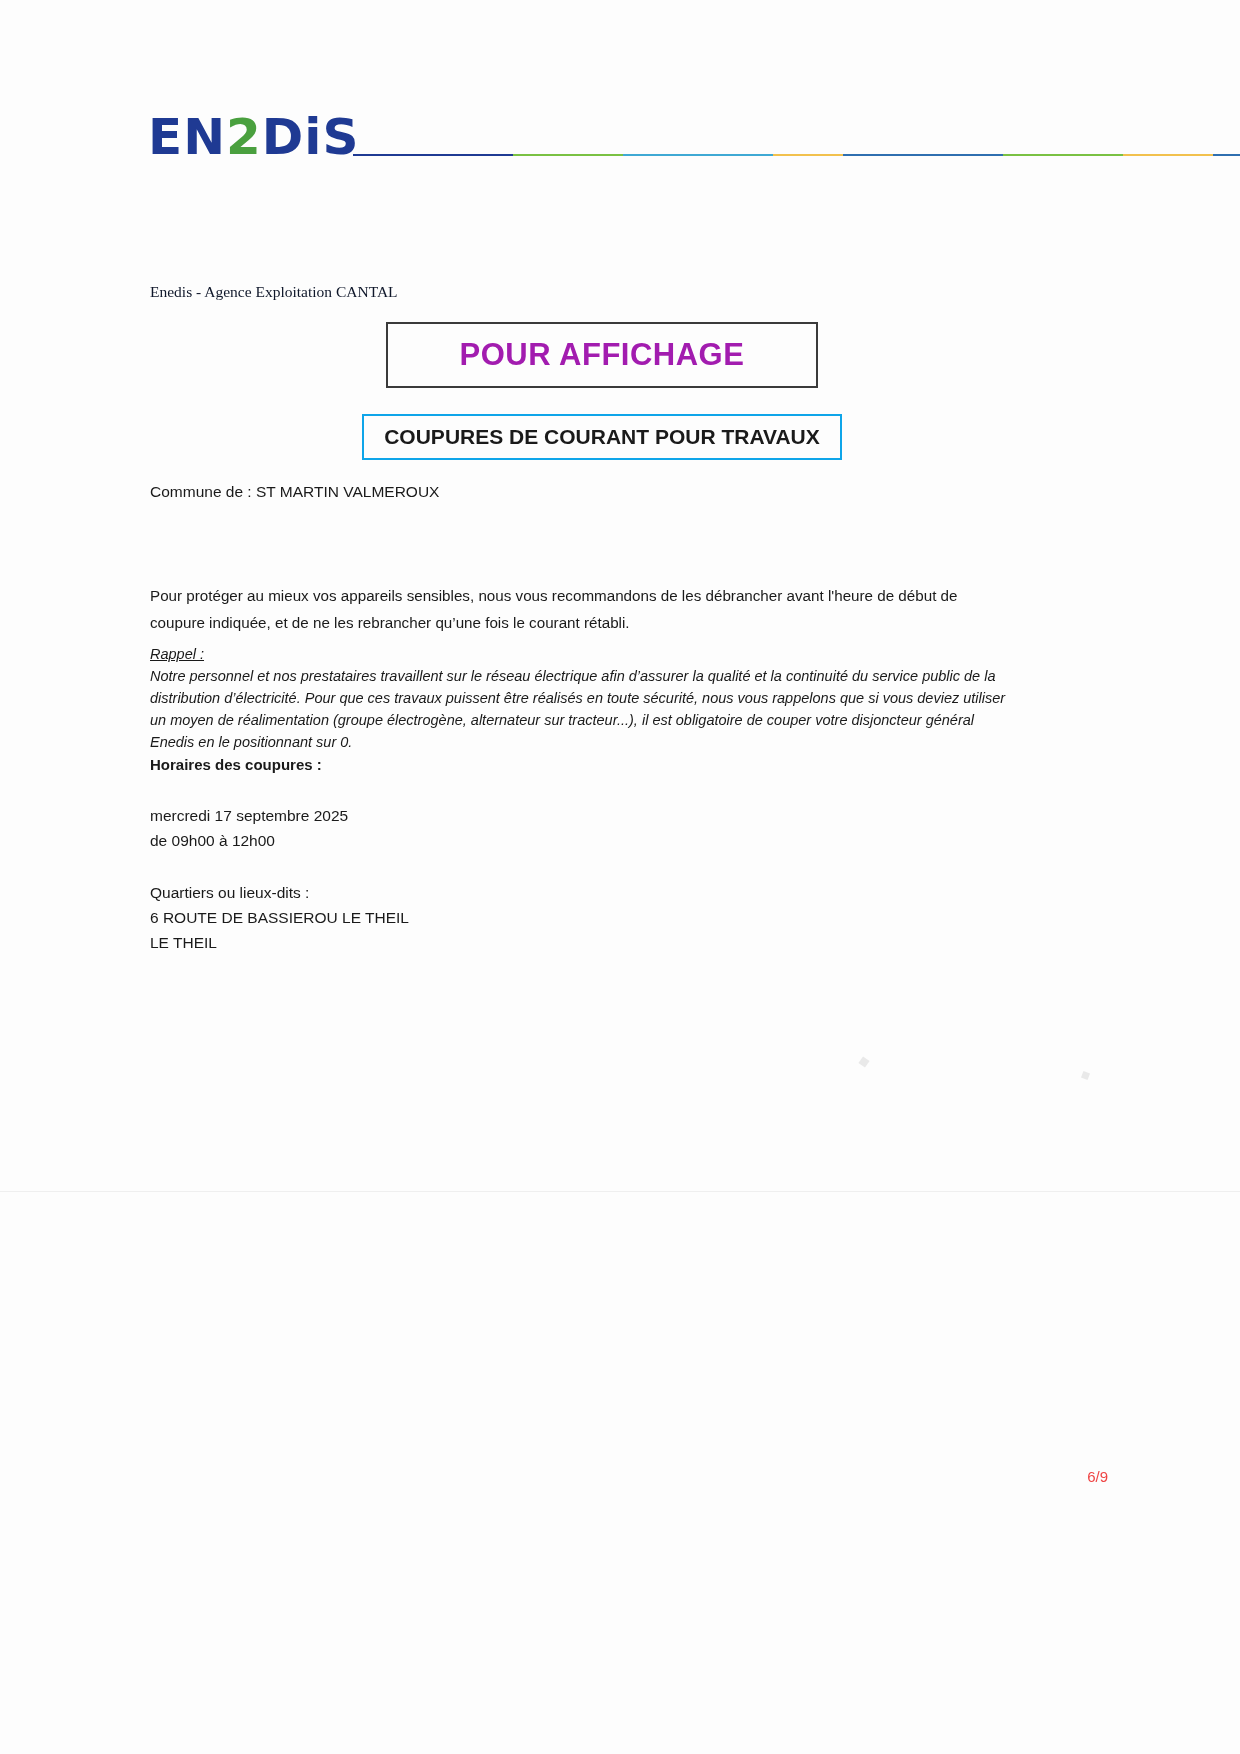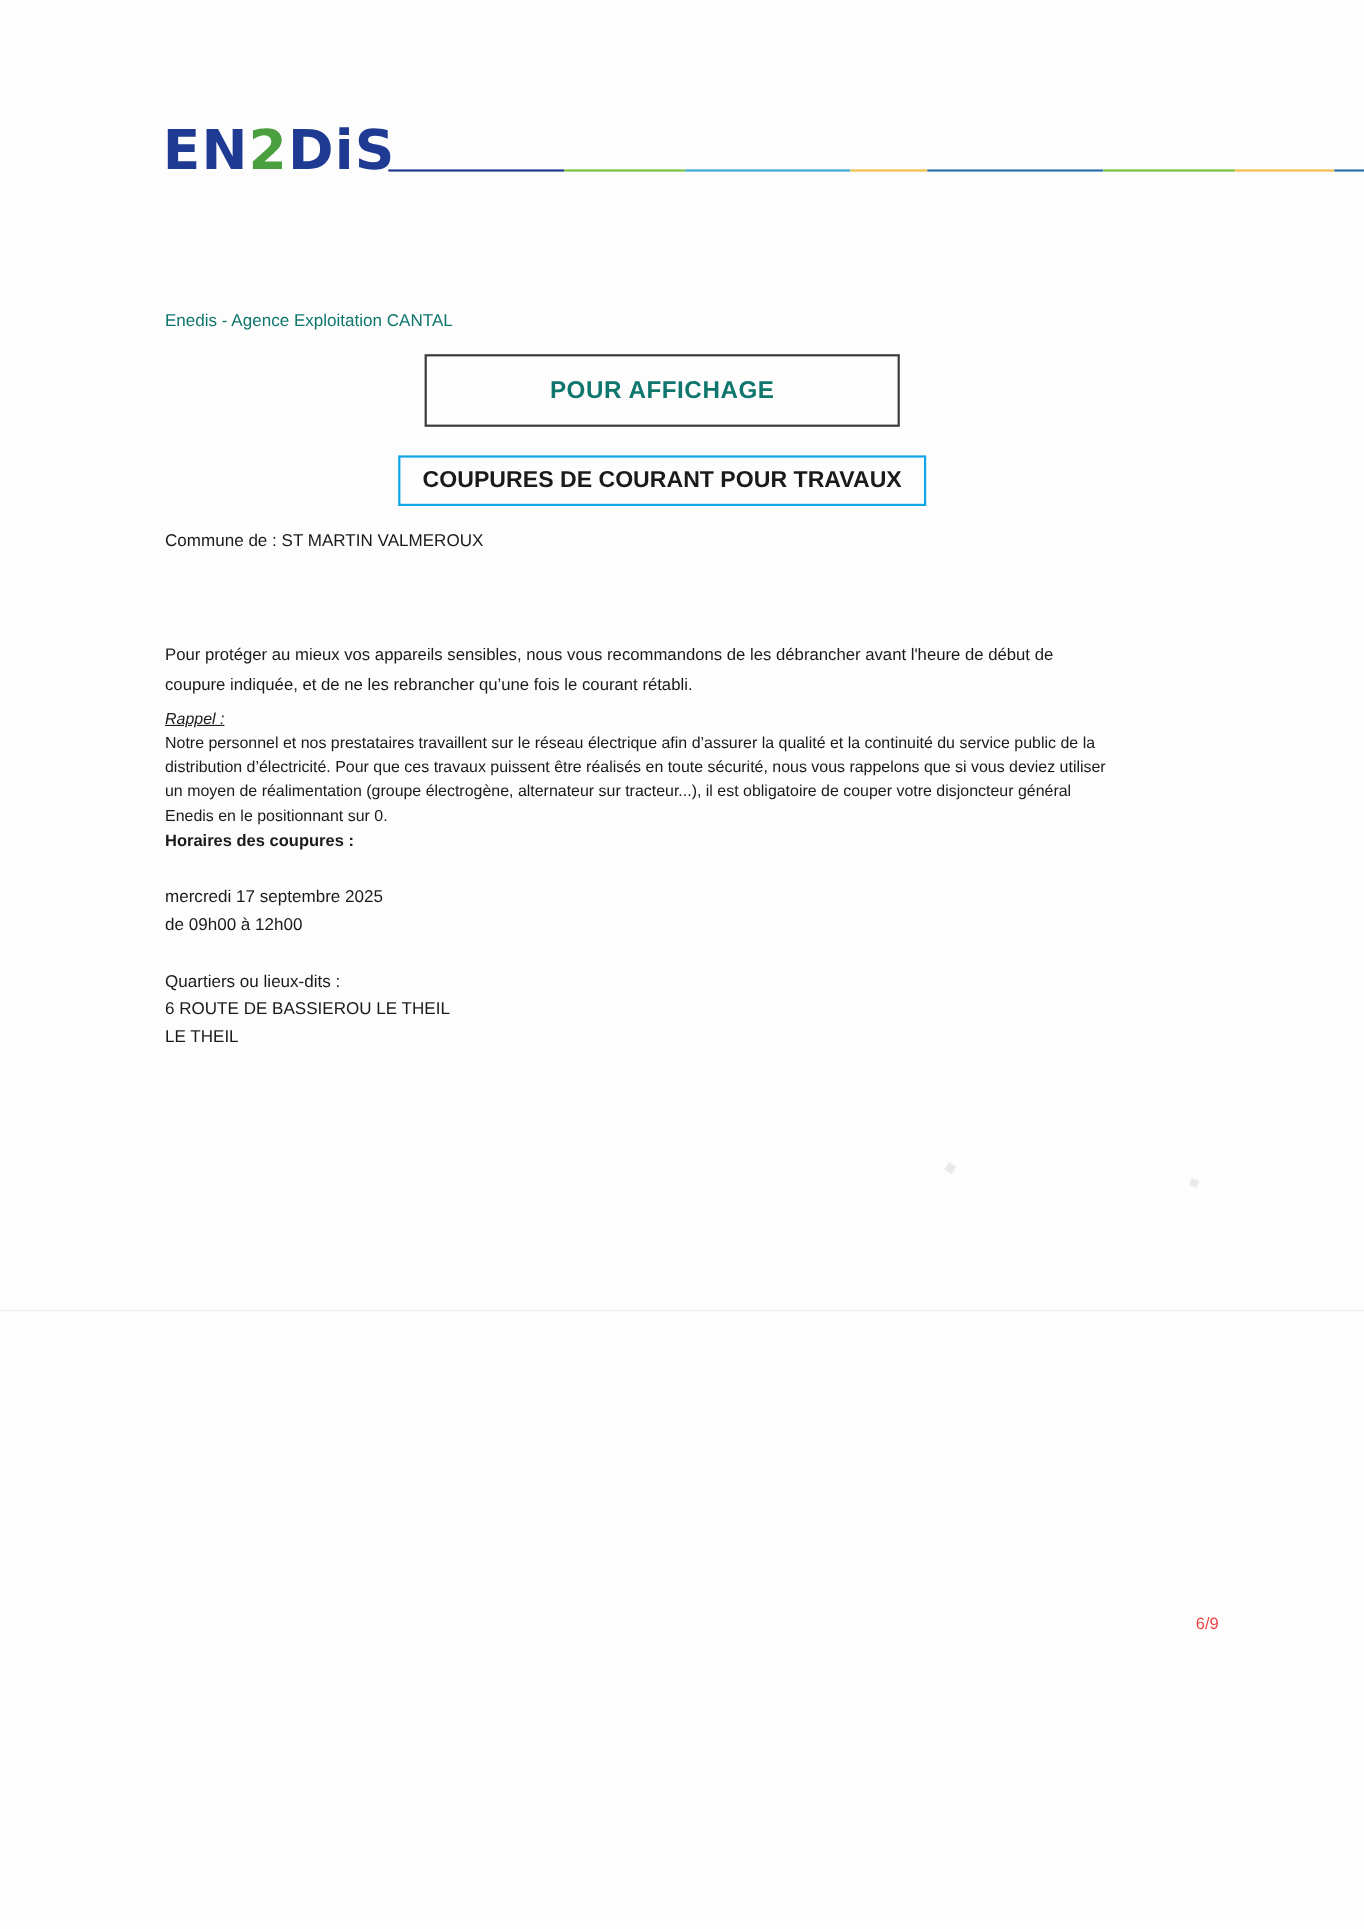--- a/index.html
+++ b/index.html
@@ -64,39 +64,40 @@
   .seg6 { left: 650px; width: 120px; background: #7ac143; top: 2px; }
   .seg7 { left: 770px; width: 90px;  background: #f2c14e; top: 2px; }
   .seg8 { left: 860px; width: 80px;  background: #2f6fb0; top: 1px; }
 
   
   .agency {
     position: absolute;
     left: 150px;
     top: 283px;
     font-size: 15.5px;
-    color: #0f766e;
+    color: #0f172a;
+    font-family: Liberation Serif, serif;
   }
 
   .box-affichage {
     position: absolute;
     left: 386px;
     top: 322px;
     width: 428px;
     height: 62px;
     border: 2px solid #3b3b3b;
     display: flex;
     align-items: center;
     justify-content: center;
   }
   .box-affichage .t {
-    font-size: 22px;
+    font-size: 31px;
     font-weight: 700;
     letter-spacing: 0.5px;
-    color: #0f766e;
+    color: #a21caf;
   }
 
   .box-coupures {
     position: absolute;
     left: 362px;
     top: 414px;
     width: 476px;
     height: 42px;
     border: 2px solid #0ea5e9;
     display: flex;
@@ -135,20 +136,21 @@
     font-size: 14.5px;
     font-style: italic;
     text-decoration: underline;
   }
   .rappel-body {
     position: absolute;
     left: 150px;
     top: 665px;
     width: 860px;
     font-size: 14.5px;
+    font-style: italic;
     line-height: 22px;
   }
 
   .horaires-title {
     position: absolute;
     left: 150px;
     top: 756px;
     font-size: 15px;
     font-weight: 700;
   }

